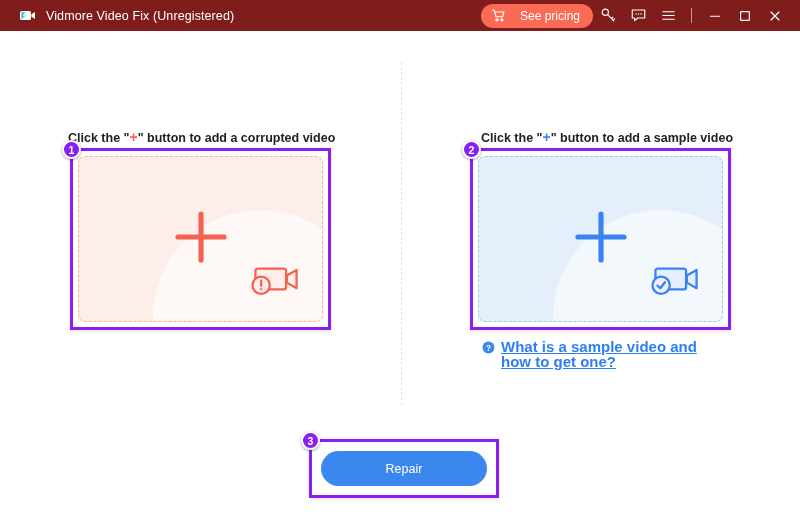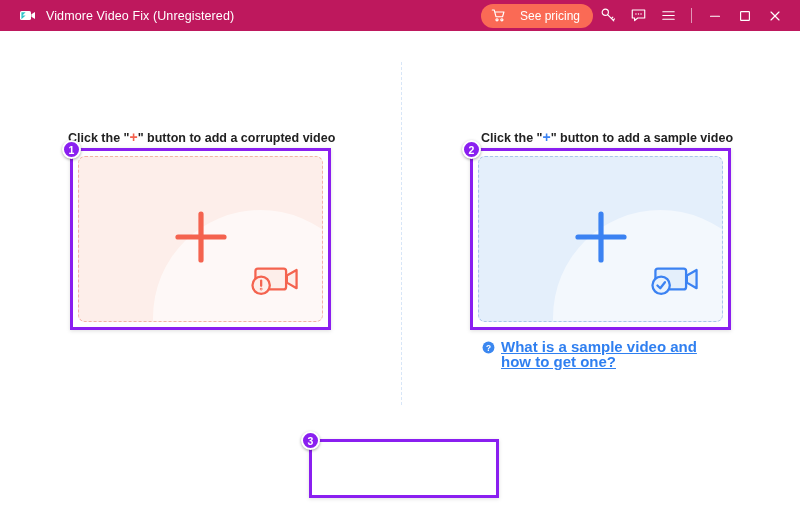--- a/index.html
+++ b/index.html
@@ -13,21 +13,21 @@
     position: relative;
     width: 800px; height: 514px;
     background: #ffffff;
     overflow: hidden;
   }
 
   
   .titlebar {
     position: absolute; left: 0; top: 0;
     width: 800px; height: 31px;
-    background: #be185d;
+    background: #7f1d1d;
     display: flex; align-items: center;
     padding: 0 10px 0 18px;
   }
   .app-logo {
     width: 19px; height: 19px;
     display: flex; align-items: center; justify-content: center;
     flex: 0 0 auto;
   }
   .app-title {
     color: #ffffff;
@@ -321,17 +321,18 @@
       <span class="q-icon">
         <svg width="13" height="13" viewBox="0 0 14 14">
           <circle cx="7" cy="7" r="6.4" fill="#3b87f0"></circle>
           <text x="7" y="10.3" text-anchor="middle" font-family="Liberation Sans, sans-serif" font-size="9" font-weight="bold" fill="#ffffff">?</text>
         </svg>
       </span>
       <span class="sample-link-text">What is a sample video and how to get one?</span>
     </div>
 
     <div class="anno-box" style="left:309px; top:408px; width:190px; height:59px;">
+      <div class="repair-btn">Repair</div>
       <div class="anno-badge" style="left:-11px; top:-11px;">3</div>
     </div>
 
   </div>
 </div>
 
 </body></html>

